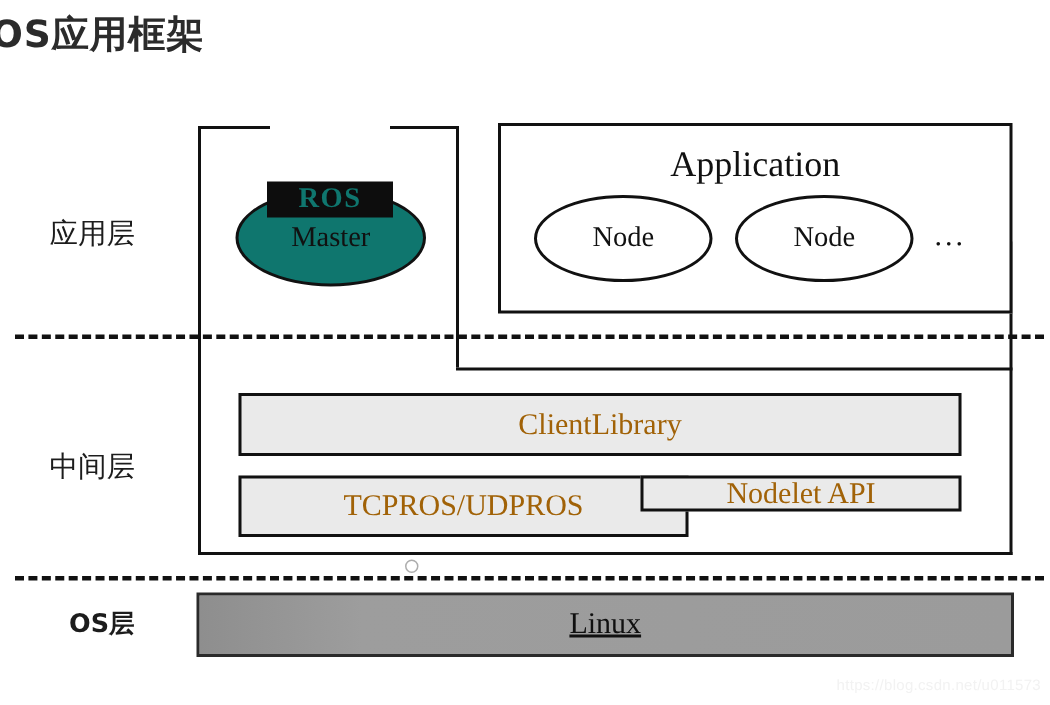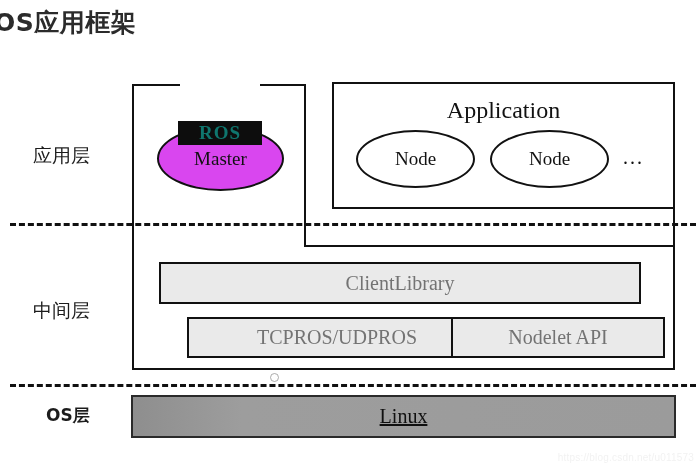--- a/index.html
+++ b/index.html
@@ -138,21 +138,21 @@
     align-items: center;
     justify-content: center;
     font-family: "Liberation Serif", serif;
     font-size: 19px;
     color: #111;
     box-sizing: border-box;
   }
   #master-ellipse {
     left: 157px; top: 126px;
     width: 127px; height: 65px;
-    background: #d946ef;
+    background: #0f766e;
   }
   #node-ellipse-1 {
     left: 356px; top: 130px;
     width: 119px; height: 58px;
     background: #ffffff;
   }
   #node-ellipse-2 {
     left: 490px; top: 130px;
     width: 119px; height: 58px;
     background: #ffffff;
@@ -192,33 +192,33 @@
   .gray-box {
     position: absolute;
     border: 2.5px solid #111;
     background: #eaeaea;
     box-sizing: border-box;
     display: flex;
     align-items: center;
     justify-content: center;
     font-family: "Liberation Serif", serif;
     font-size: 20px;
-    color: #737373;
+    color: #a16207;
   }
   #clientlibrary-box {
     left: 159px; top: 262px;
     width: 482px; height: 42px;
   }
   #tcpros-box {
     left: 159px; top: 317px;
-    width: 300px; height: 41px; margin-left: 28px;
+    width: 300px; height: 41px;
   }
   #nodelet-box {
-    left: 451px; top: 317px;
-    width: 214px; height: 41px; text-align: right;
+    left: 427px; top: 317px;
+    width: 214px; height: 24px; text-align: right;
   }
 
   
   #linux-bar {
     position: absolute;
     left: 131px;
     top: 395px;
     width: 545px;
     height: 43px;
     border: 2.5px solid #2a2a2a;

